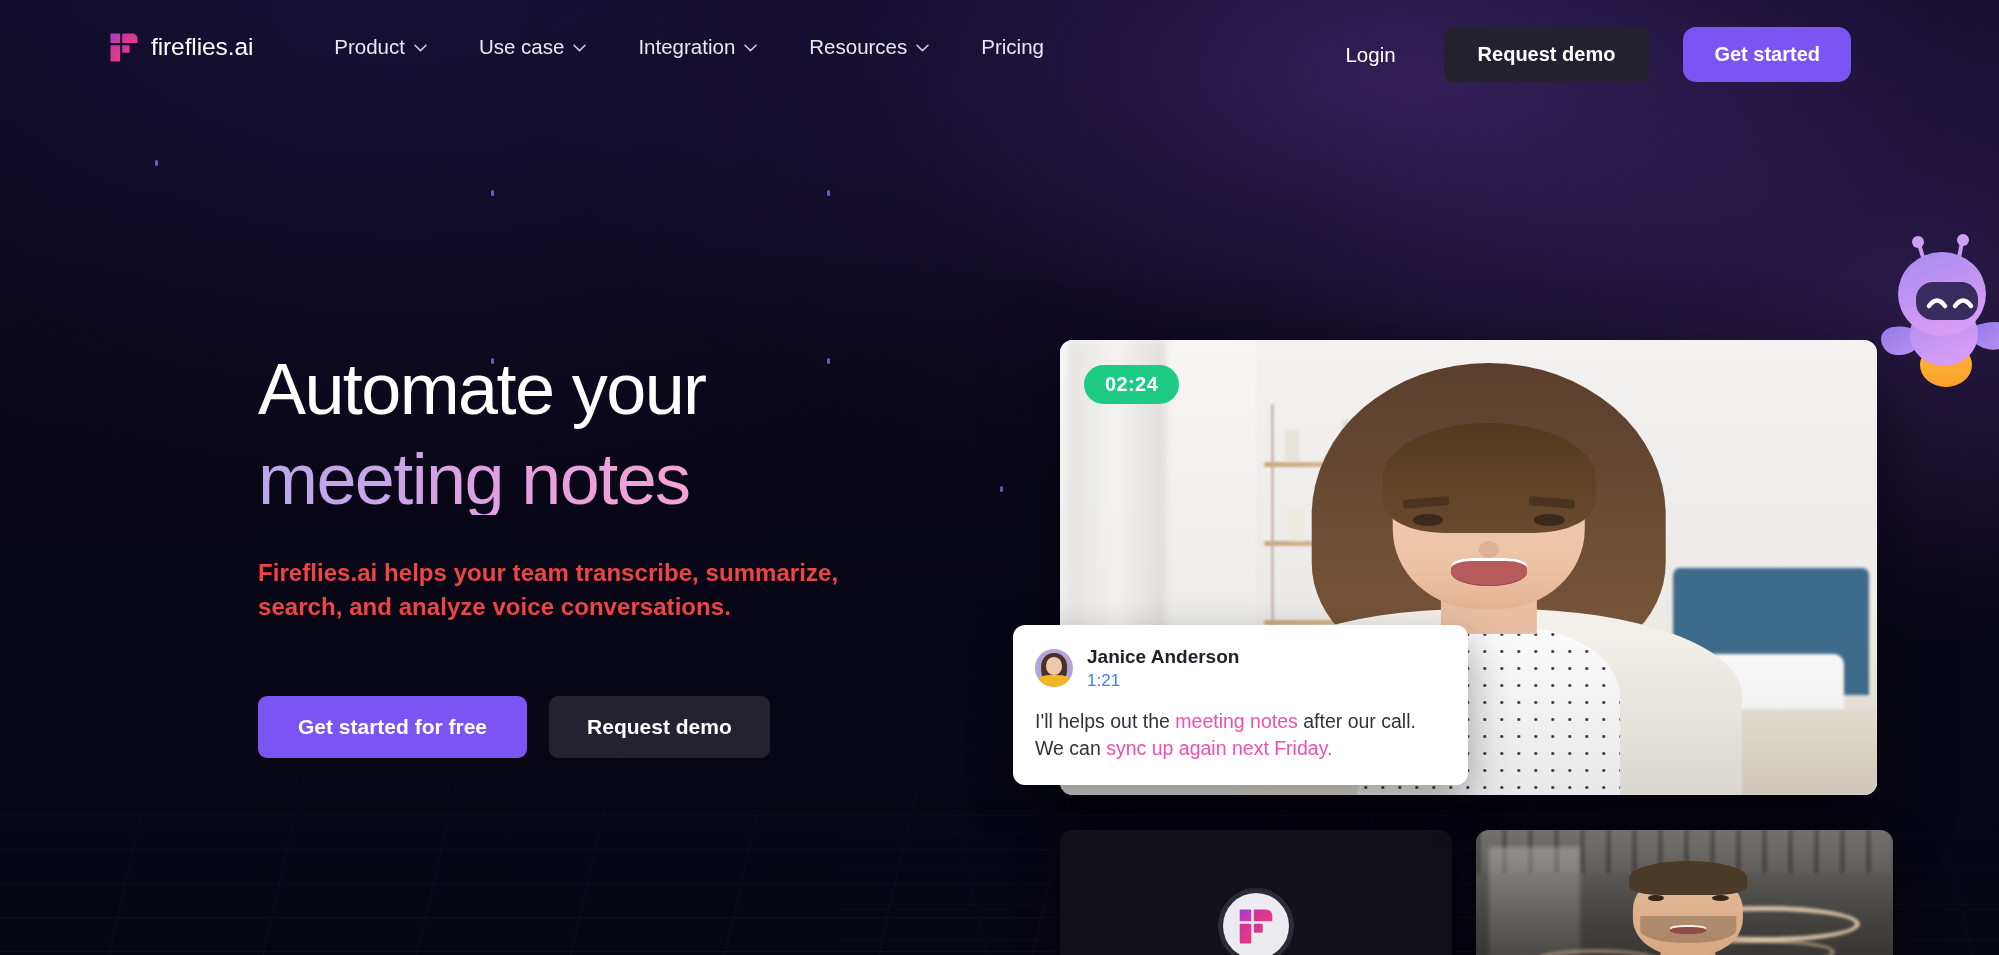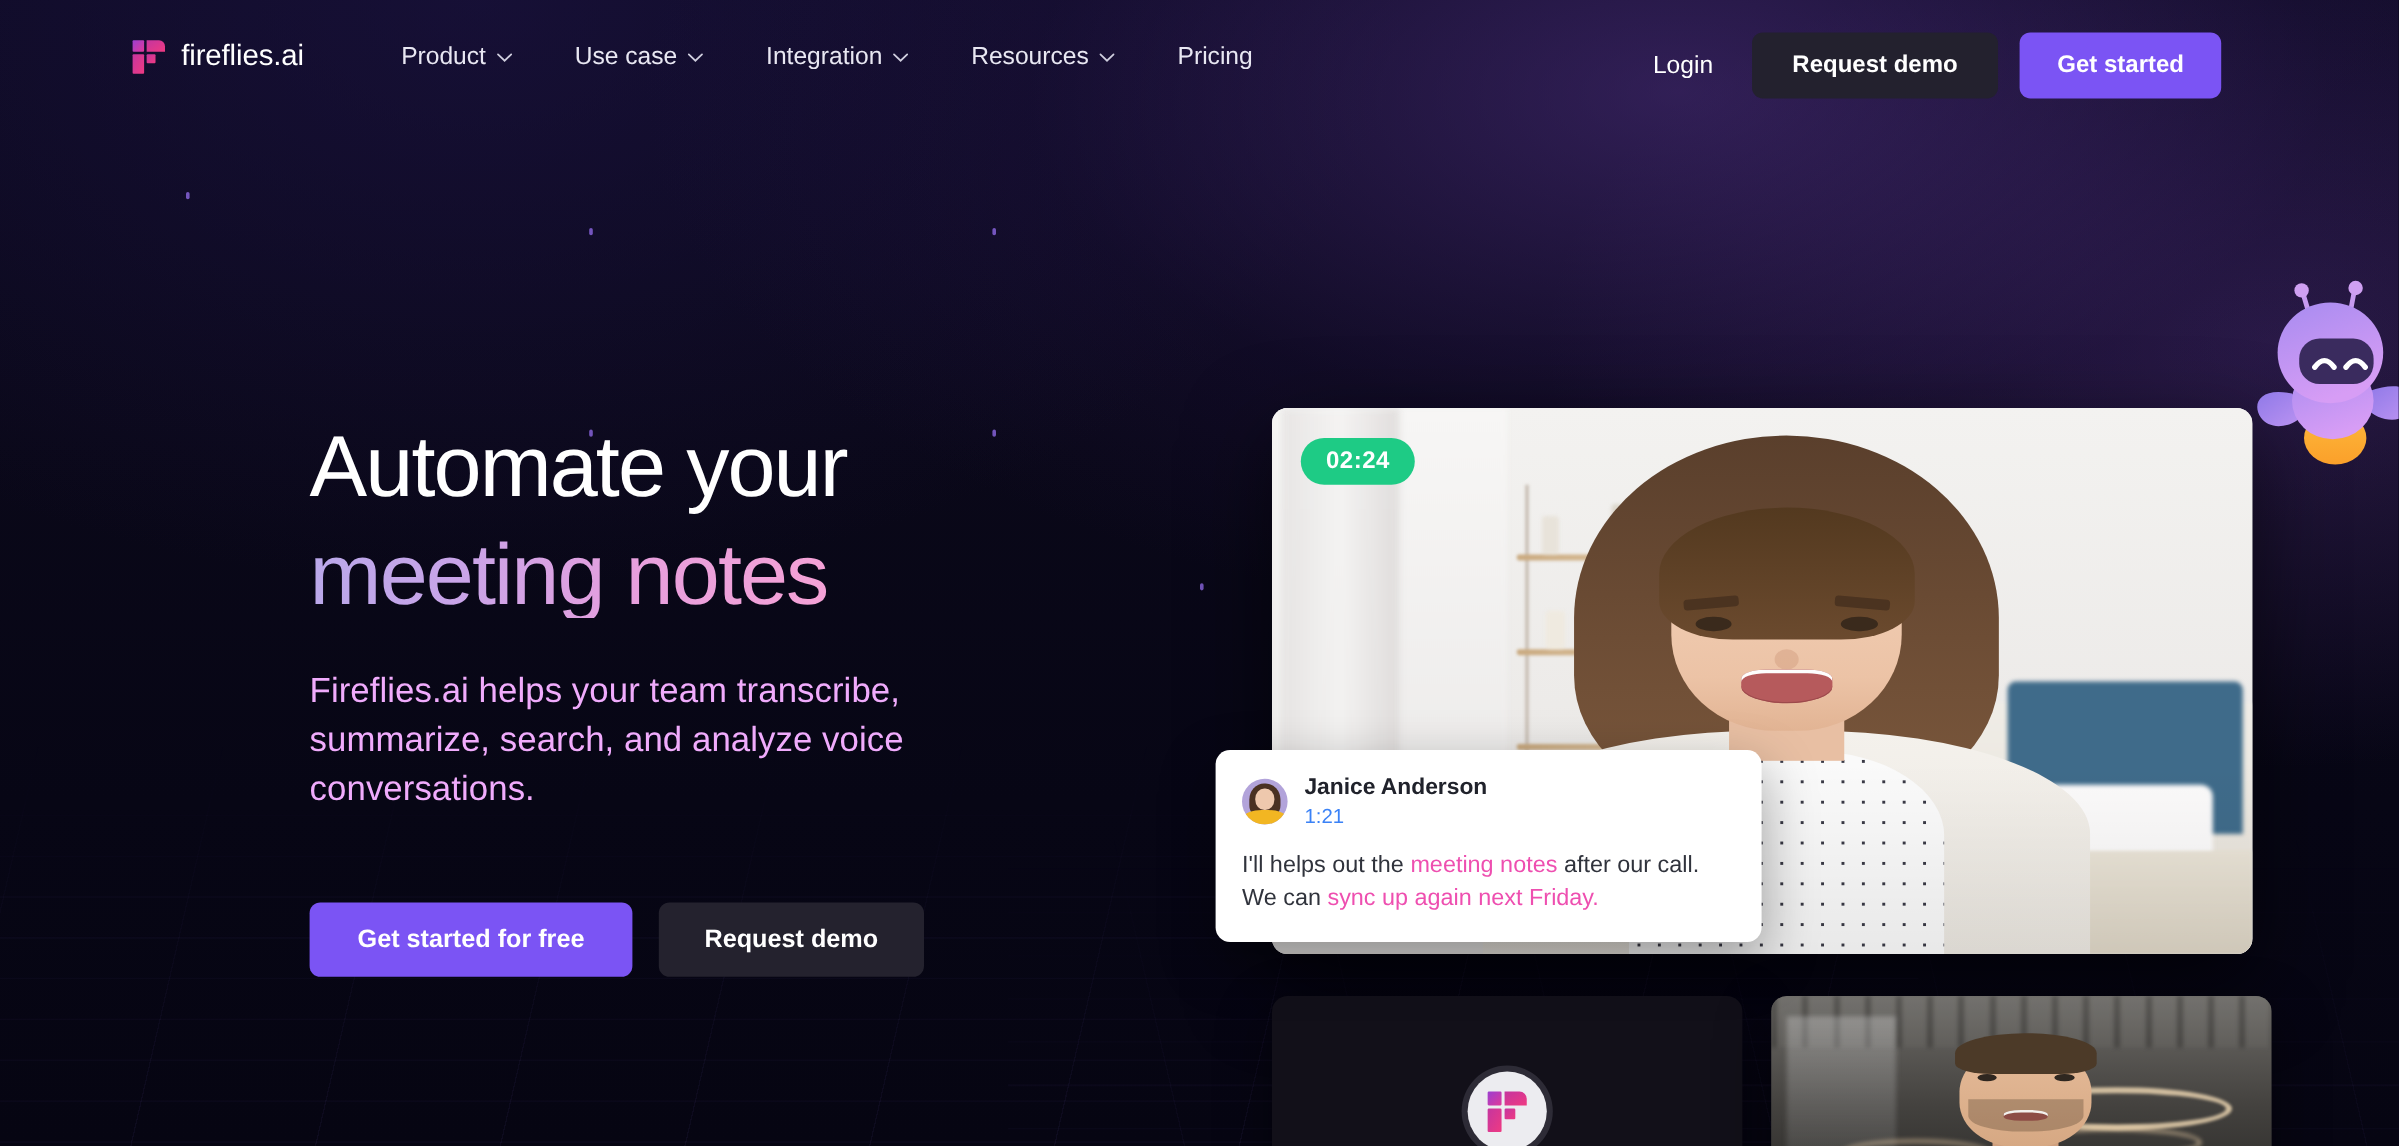--- a/index.html
+++ b/index.html
@@ -59,46 +59,46 @@
 
   .nav-links { display:flex; align-items:center; gap:0px; margin-left:55px; }
   .nav-link {
     display:flex; align-items:center; gap:9px;
     color:#e8e7f2; font-size:20.5px; font-weight:500;
     padding:0 26px; cursor:pointer; white-space:nowrap;
   }
   .chev { display:inline-block; width:13px; height:8px; position:relative; top:1px; }
   .chev svg { display:block; }
 
-  .nav-right { margin-left:auto; display:flex; align-items:center; gap:2px; margin-right:148px;margin-top:15px; }
+  .nav-right { margin-left:auto; display:flex; align-items:center; gap:18px; margin-right:148px;margin-top:15px; }
   .login { color:#fff; font-size:20.5px; font-weight:500; padding:0 30px; cursor:pointer; }
   .btn {
     font-size:20px; font-weight:700; border-radius:9px;
     display:flex; align-items:center; justify-content:center;
     cursor:pointer; white-space:nowrap; border:none;
     font-family:"Liberation Sans", sans-serif;
   }
   .btn-demo-nav { background:#23212e; color:#fff; height:55px; padding:0 34px; margin-right:16px; }
-  .btn-start-nav { background:#7b54f4; color:#fff; height:55px; padding:0 31px; }
+  .btn-start-nav { background:#7b54f4; color:#fff; height:55px; padding:0 31px;border-radius:13px; }
 
   
   .hero-left { position:absolute; left:258px; top:353px; width:740px; z-index:20; }
   .h1 {
     font-size:72px; line-height:1.0; font-weight:400;
     letter-spacing:-1.6px; color:#ffffff;
   }
   .h1 .grad {
     display:inline-block; margin-top:18px;
     background:linear-gradient(96deg,#b9a8ea 0%, #c9a4e8 30%, #e79fdd 62%, #f5a2d6 100%);
     -webkit-background-clip:text; background-clip:text;
     -webkit-text-fill-color:transparent; color:transparent;
   }
   .sub {
-    margin-top:41px; font-size:29px; line-height:1.42;
-    color:#f0abfc; font-weight:400; max-width:620px; letter-spacing:0.05px;
+    margin-top:41px; font-size:24px; line-height:1.42;
+    color:#ef4444; font-weight:700; max-width:620px; letter-spacing:0.05px;
   }
   .cta-row { margin-top:72px; display:flex; gap:22px; }
   .btn-hero { height:62px; border-radius:9px; font-size:21px; font-weight:700; }
   .btn-free { background:#7b54f4; color:#fff; padding:0 40px; }
   .btn-demo { background:#24222e; color:#fff; padding:0 38px; }
 
   
   .collage { position:absolute; left:1060px; top:340px; width:940px; height:620px; z-index:15; }
 
   .vid-main {

